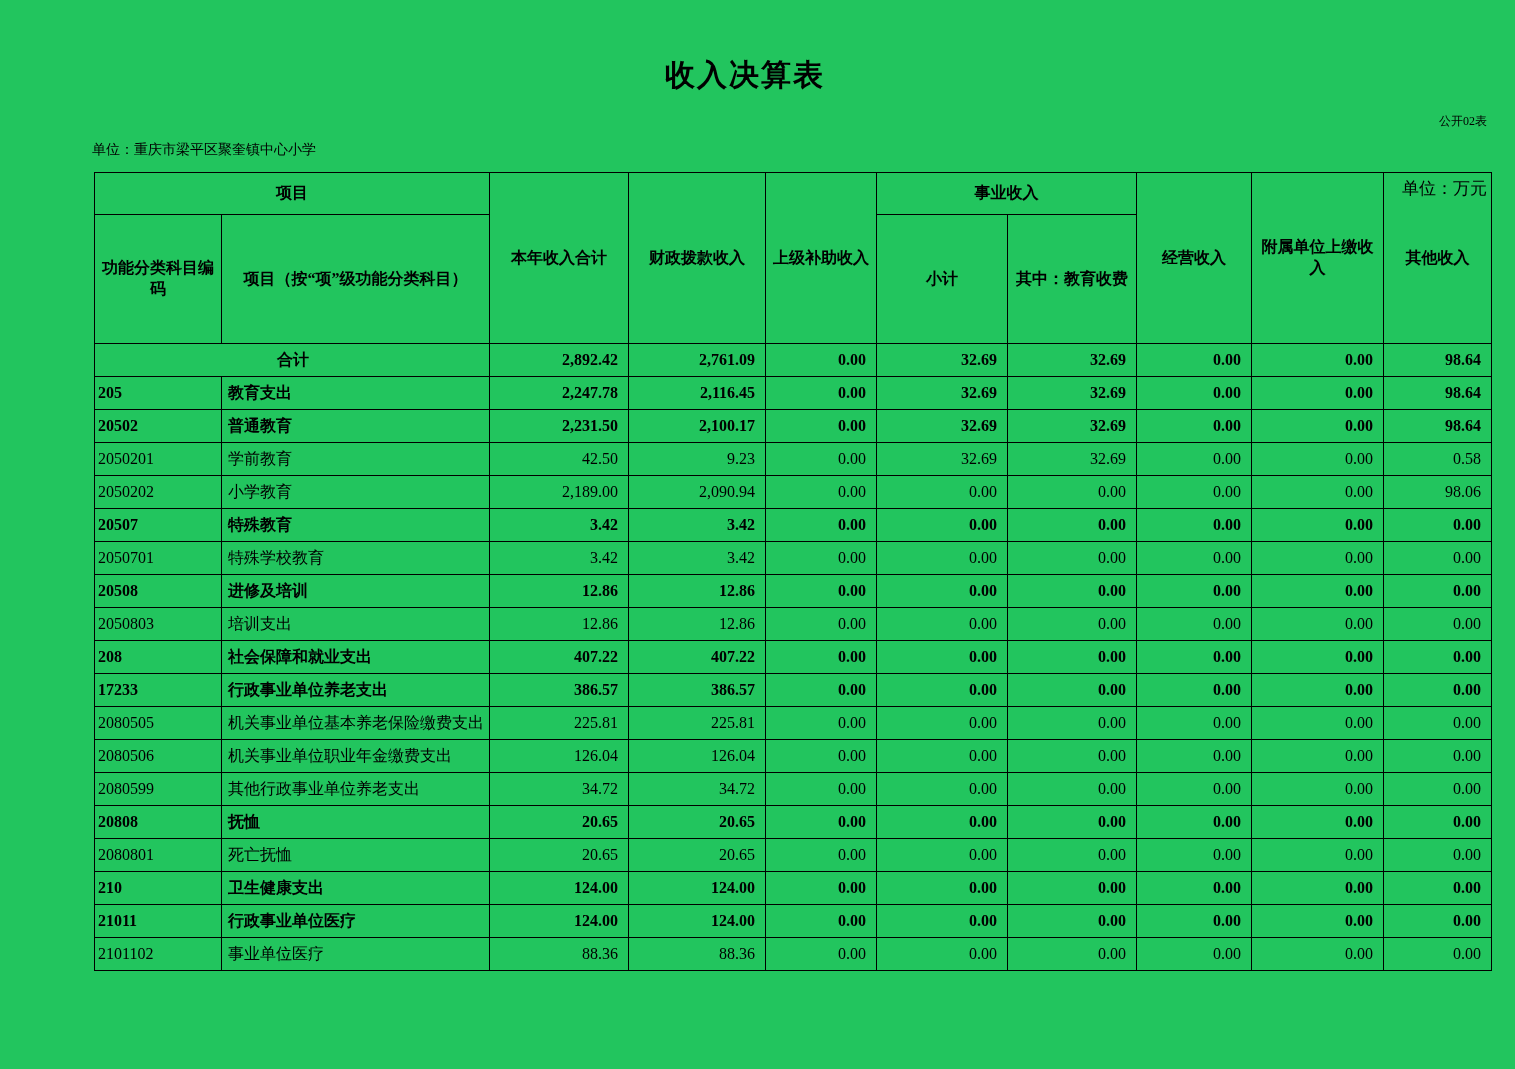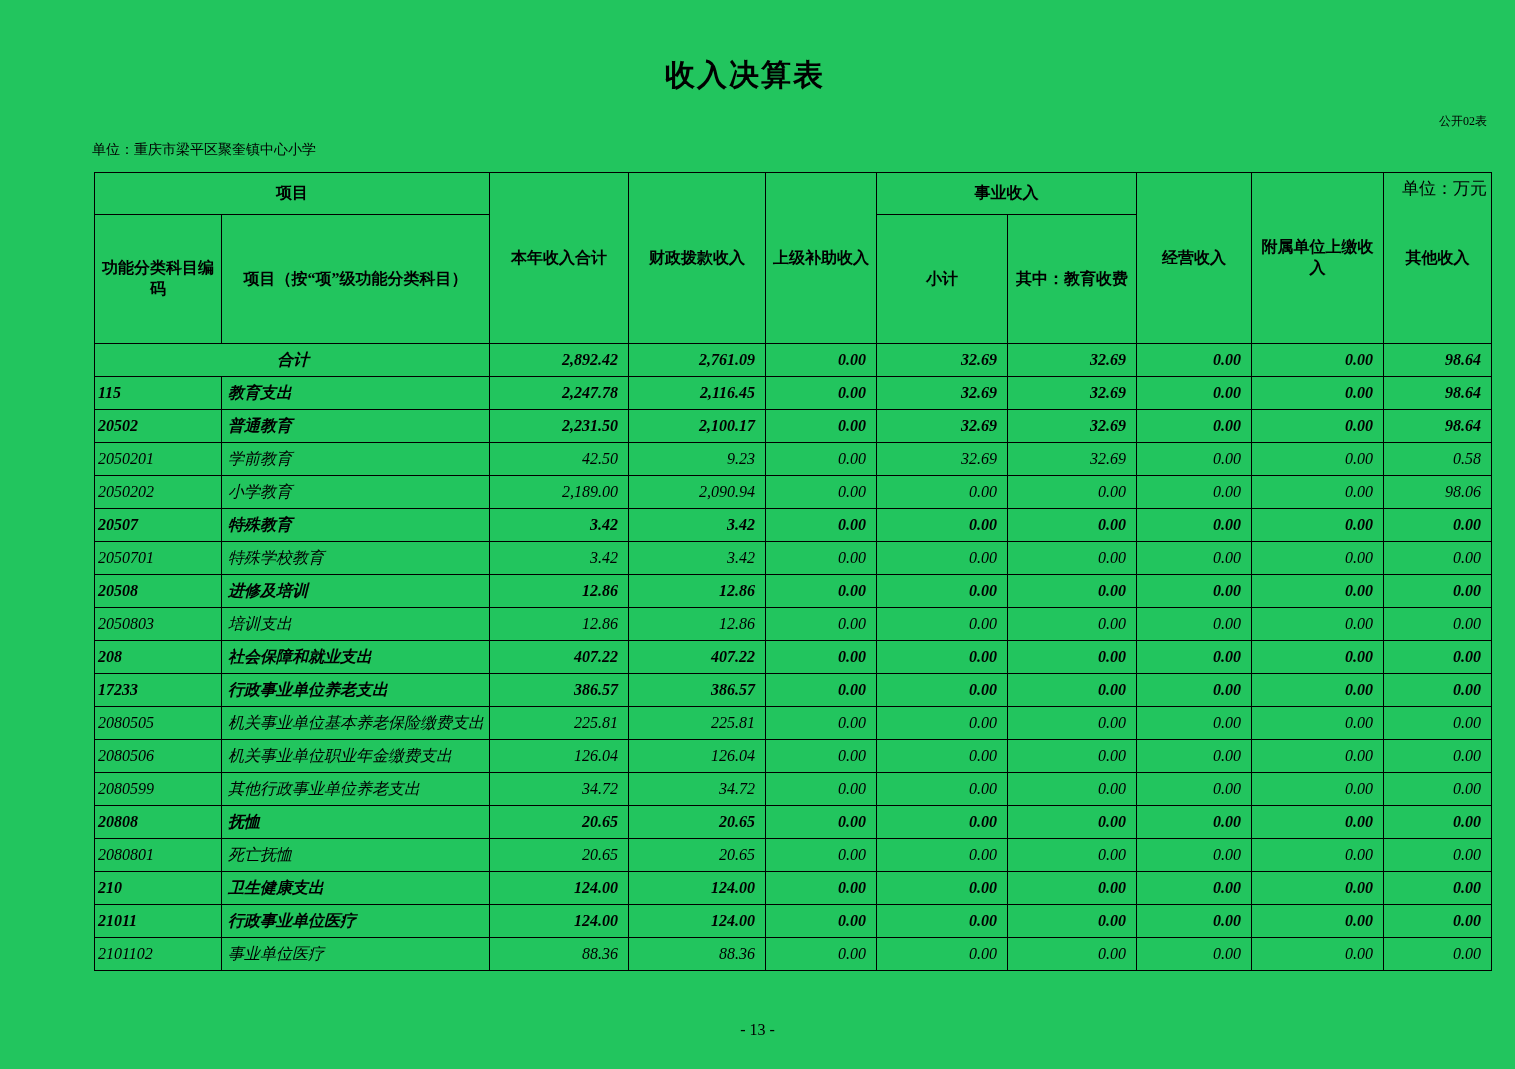--- a/index.html
+++ b/index.html
@@ -61,21 +61,21 @@
     line-height: 1.3;
   }
   table.main-table th {
     font-weight: bold;
     text-align: center;
     vertical-align: middle;
     padding: 2px 3px;
   }
   tr.h1 { height: 42px; }
   tr.h2 { height: 129px; }
-  tbody tr { height: 33px; font-style: italic; }
+  tbody tr { height: 33px; }
   td.cell-code {
     text-align: left;
     padding: 1px 2px 1px 3px;
     vertical-align: middle;
   }
   td.cell-name {
     text-align: left;
     padding: 1px 4px 1px 6px;
     vertical-align: middle;
   }
@@ -148,21 +148,21 @@
           <td class="cell-num">2,892.42</td>
           <td class="cell-num">2,761.09</td>
           <td class="cell-num">0.00</td>
           <td class="cell-num">32.69</td>
           <td class="cell-num">32.69</td>
           <td class="cell-num">0.00</td>
           <td class="cell-num">0.00</td>
           <td class="cell-num">98.64</td>
         </tr>
         <tr class="bold">
-          <td class="cell-code">115</td>
+          <td class="cell-code">205</td>
           <td class="cell-name">教育支出</td>
           <td class="cell-num">2,247.78</td>
           <td class="cell-num">2,116.45</td>
           <td class="cell-num">0.00</td>
           <td class="cell-num">32.69</td>
           <td class="cell-num">32.69</td>
           <td class="cell-num">0.00</td>
           <td class="cell-num">0.00</td>
           <td class="cell-num">98.64</td>
         </tr>
@@ -366,15 +366,14 @@
           <td class="cell-num">0.00</td>
           <td class="cell-num">0.00</td>
           <td class="cell-num">0.00</td>
           <td class="cell-num">0.00</td>
           <td class="cell-num">0.00</td>
           <td class="cell-num">0.00</td>
         </tr>
       </tbody>
   </table>
 
-  <div class="page-number">- 13 -</div>
 
 </div>
 
 </body></html>

